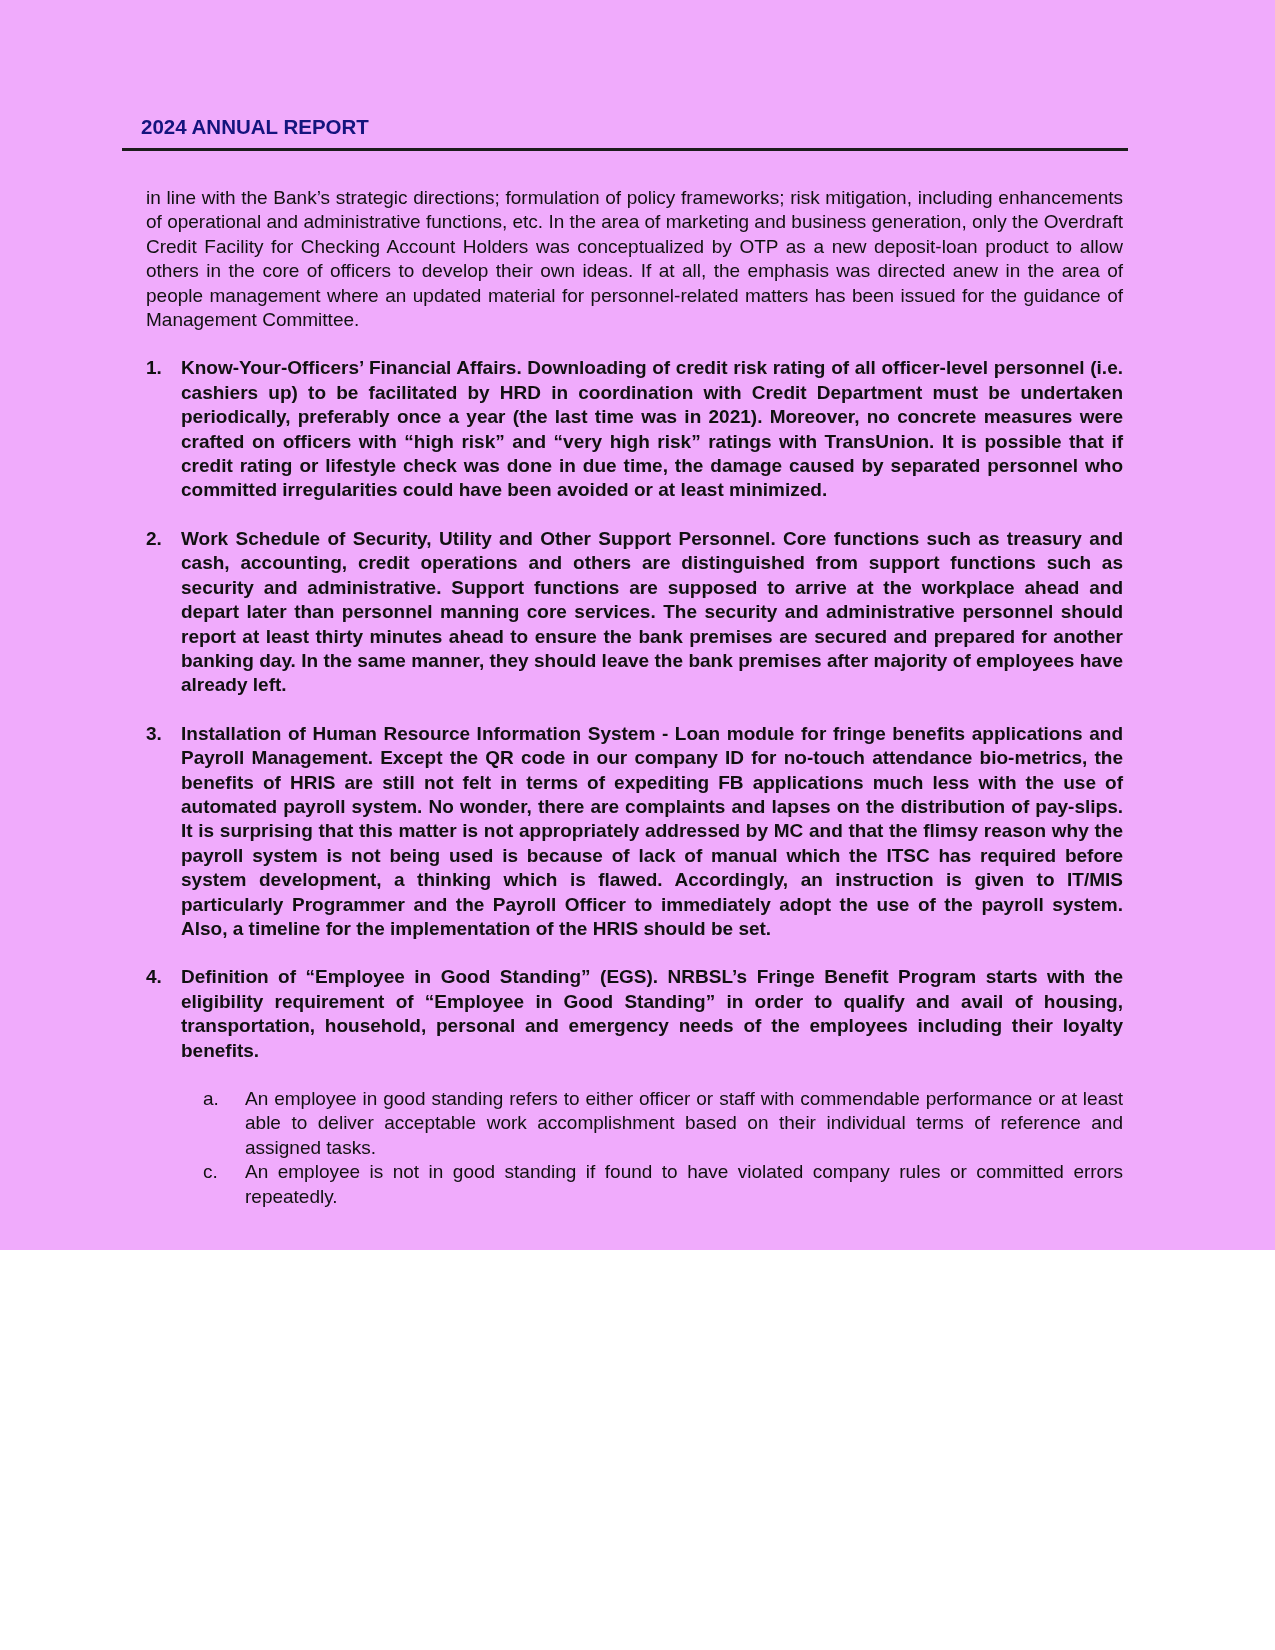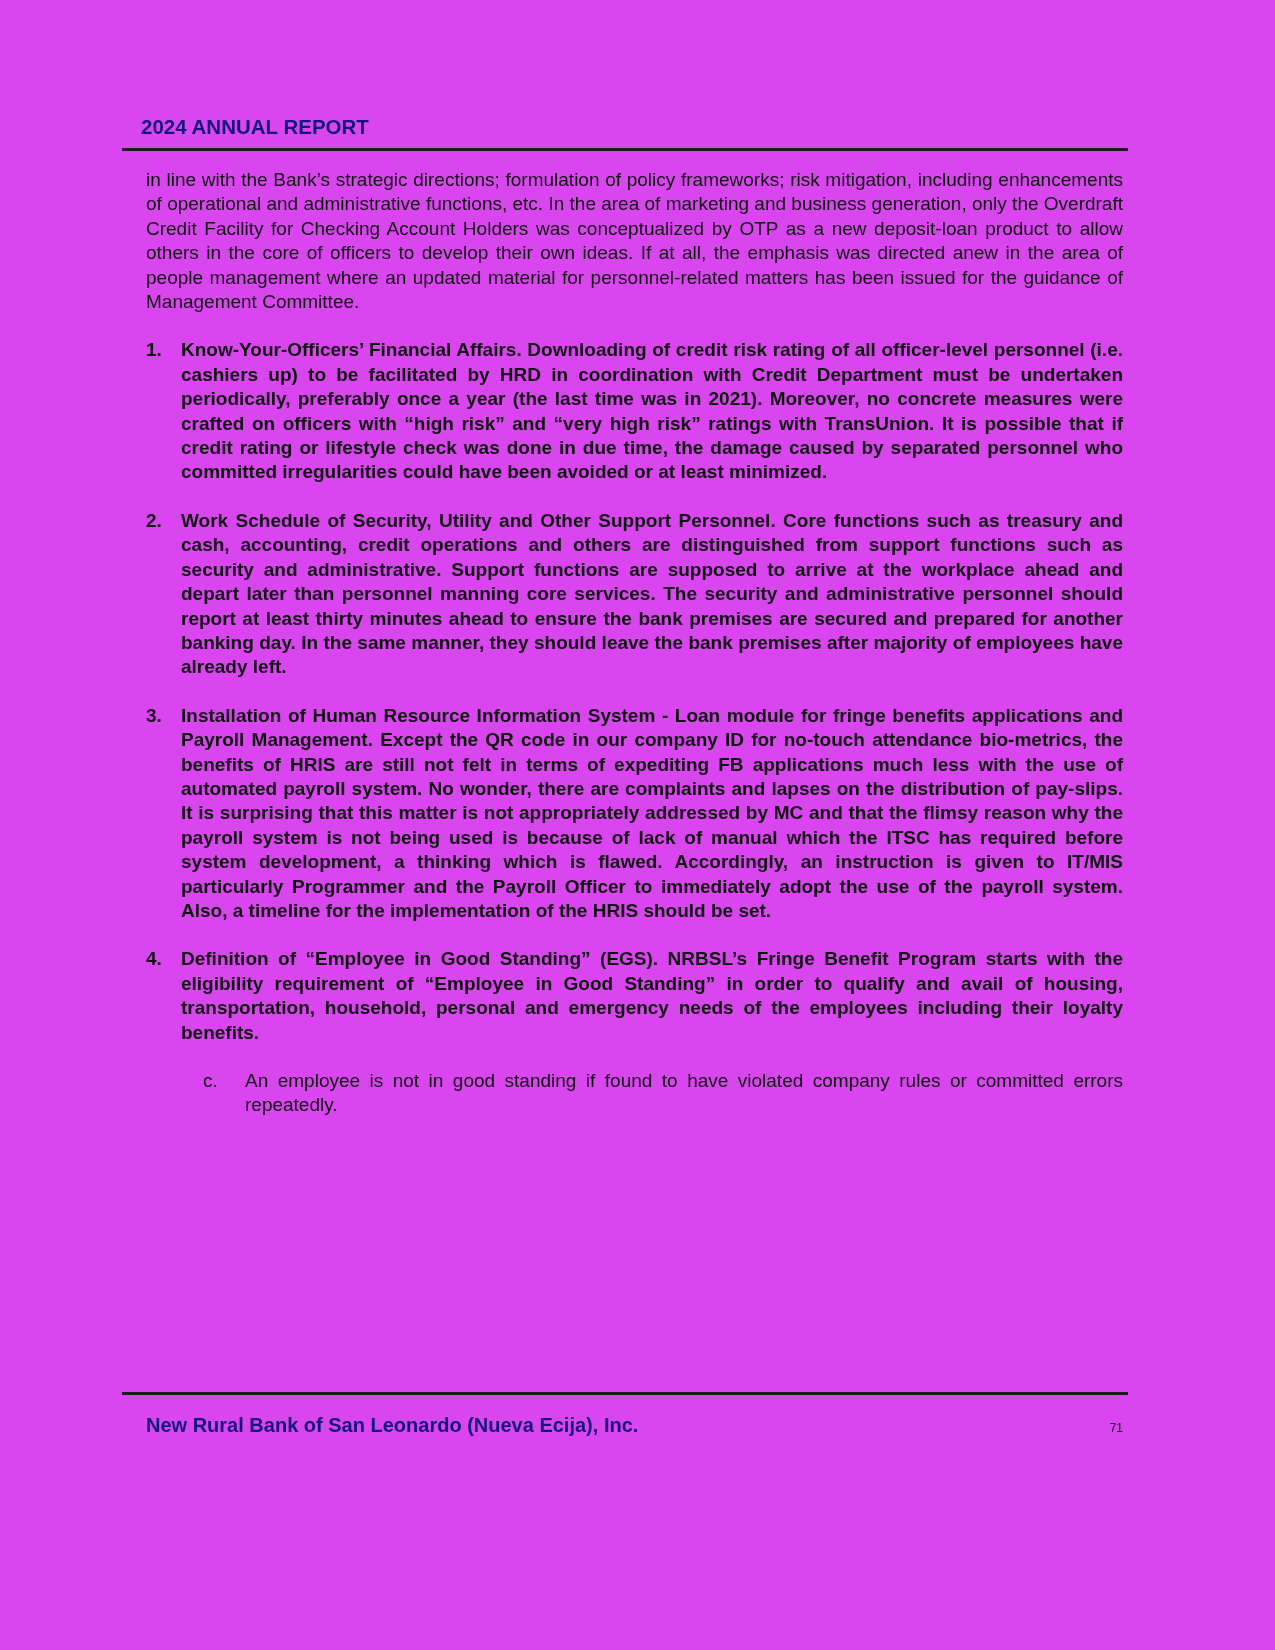--- a/index.html
+++ b/index.html
@@ -1,20 +1,20 @@
 <!DOCTYPE html>
 <html style="--accent: #14147d; --text: #111111; --rule: #1c1c1c;"><head>
 <meta charset="utf-8">
 <style>
   html, body { margin: 0; padding: 0; background: #ffffff; }
   .page {
     position: relative;
     width: 1275px;
-    height: 1650px;
-    background: #d946ef;
+    height: 1250px;
+    background: #f0abfc;
     font-family: "Liberation Sans", "DejaVu Sans", sans-serif;
     font-size: 19px;
     line-height: 24.4px;
     color: var(--text, #111111);
     overflow: hidden;
   }
   .header-title {
     position: absolute;
     left: 141px;
     top: 115px;
@@ -26,21 +26,21 @@
     position: absolute;
     left: 122px;
     top: 148px;
     width: 1006px;
     height: 3px;
     background: var(--rule, #1c1c1c);
   }
   .content {
     position: absolute;
     left: 146px;
-    top: 168px;
+    top: 186px;
     width: 977px;
     text-align: justify;
   }
   .para { margin: 0 0 24px 0; }
   .li1 { margin: 0 0 24px 0; padding-left: 35px; font-weight: bold; }
   .li1 > .marker { display: inline-block; width: 35px; margin-left: -35px; }
   .sub-para { margin: 0 0 24px 0; padding-left: 35px; }
   .li2 { margin: 0; padding-left: 99px; }
   .li2 > .marker { display: inline-block; width: 42px; margin-left: -42px; }
   .lettered-list { margin: 0 0 24px 0; }
@@ -88,20 +88,21 @@
 
     <p class="li1"><span class="marker">2.</span><span>Work Schedule of Security, Utility and Other Support Personnel. Core functions such as treasury and cash, accounting, credit operations and others are distinguished from support functions such as security and administrative. Support functions are supposed to arrive at the workplace ahead and depart later than personnel manning core services. The security and administrative personnel should report at least thirty minutes ahead to ensure the bank premises are secured and prepared for another banking day. In the same manner, they should leave the bank premises after majority of employees have already left.</span></p>
 
     <p class="li1"><span class="marker">3.</span><span>Installation of Human Resource Information System - Loan module for fringe benefits applications and Payroll Management. Except the QR code in our company ID for no-touch attendance bio-metrics, the benefits of HRIS are still not felt in terms of expediting FB applications much less with the use of automated payroll system. No wonder, there are complaints and lapses on the distribution of pay-slips. It is surprising that this matter is not appropriately addressed by MC and that the flimsy reason why the payroll system is not being used is because of lack of manual which the ITSC has required before system development, a thinking which is flawed. Accordingly, an instruction is given to IT/MIS particularly Programmer and the Payroll Officer to immediately adopt the use of the payroll system. Also, a timeline for the implementation of the HRIS should be set.</span></p>
 
     <p class="li1"><span class="marker">4.</span><span>Definition of “Employee in Good Standing” (EGS). NRBSL’s Fringe Benefit Program starts with the eligibility requirement of “Employee in Good Standing” in order to qualify and avail of housing, transportation, household, personal and emergency needs of the employees including their loyalty benefits.</span></p>
 
 
     <div class="lettered-list">
 
+      <p class="li2"><span class="marker">a.</span><span>An employee in good standing refers to either officer or staff with commendable performance or at least able to deliver acceptable work accomplishment based on their individual terms of reference and assigned tasks.</span></p>
 
 
       <p class="li2"><span class="marker">c.</span><span>An employee is not in good standing if found to have violated company rules or committed errors repeatedly.</span></p>
 
 
     </div>
   </div>
 
   <div class="footer-rule"></div>
 

